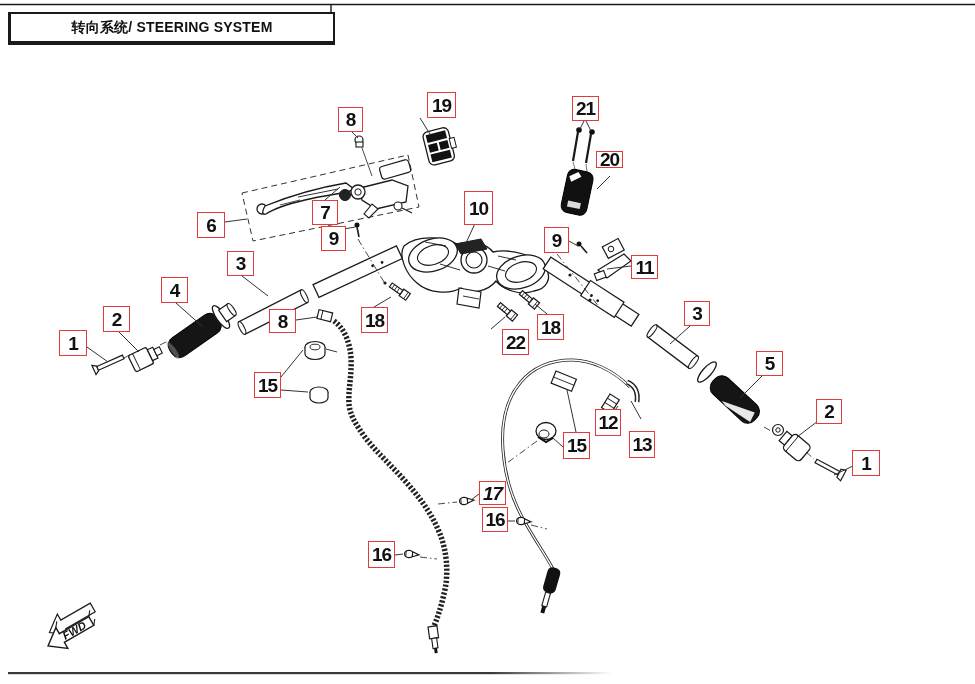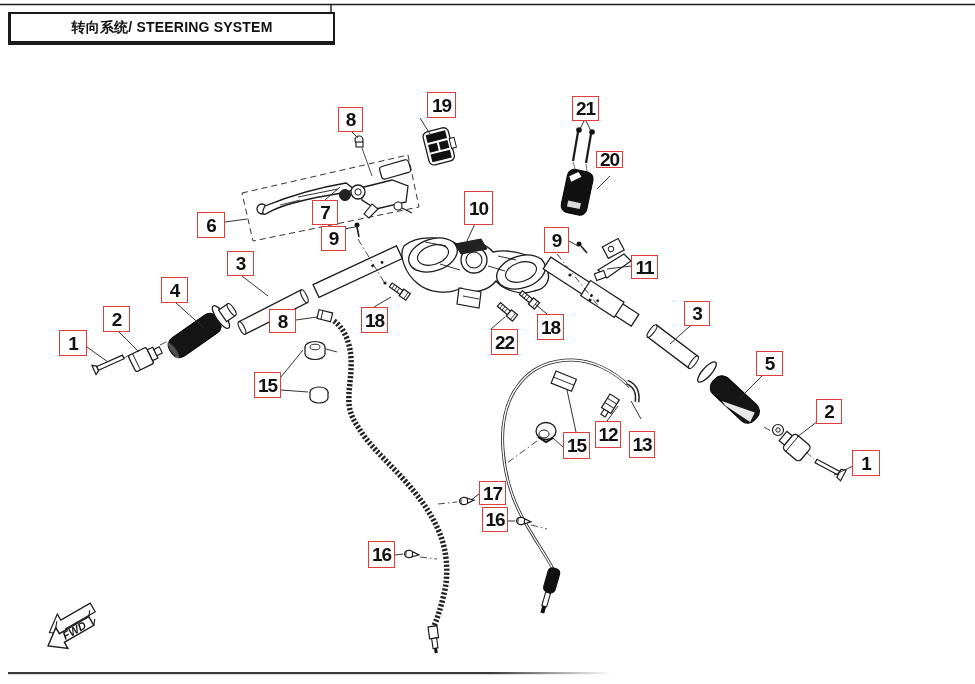--- a/index.html
+++ b/index.html
@@ -343,22 +343,22 @@
       <div class="part-label" style="left: 596px; top: 151px; width: 27px; height: 17px;">20</div>
       <div class="part-label" style="left: 544px; top: 227px; width: 25px; height: 26px;">9</div>
       <div class="part-label" style="left: 631px; top: 255px; width: 27px; height: 24px;">11</div>
       <div class="part-label" style="left: 684px; top: 301px; width: 26px; height: 25px;">3</div>
       <div class="part-label" style="left: 756px; top: 351px; width: 27px; height: 25px;">5</div>
       <div class="part-label" style="left: 816px; top: 399px; width: 26px; height: 25px;">2</div>
       <div class="part-label" style="left: 852px; top: 450px; width: 28px; height: 26px;">1</div>
       <div class="part-label" style="left: 269px; top: 309px; width: 27px; height: 24px;">8</div>
       <div class="part-label" style="left: 254px; top: 372px; width: 27px; height: 26px;">15</div>
       <div class="part-label" style="left: 361px; top: 307px; width: 27px; height: 26px;">18</div>
-      <div class="part-label" style="left: 491px; top: 329px; width: 27px; height: 26px;">22</div>
+      <div class="part-label" style="left: 502px; top: 329px; width: 27px; height: 26px;">22</div>
       <div class="part-label" style="left: 537px; top: 314px; width: 27px; height: 26px;">18</div>
       <div class="part-label" style="left: 563px; top: 432px; width: 27px; height: 27px;">15</div>
-      <div class="part-label" style="left: 595px; top: 421px; width: 26px; height: 27px;">12</div>
+      <div class="part-label" style="left: 595px; top: 409px; width: 26px; height: 27px;">12</div>
       <div class="part-label" style="left: 629px; top: 431px; width: 26px; height: 27px;">13</div>
-      <div class="part-label" style="left: 479px; top: 481px; width: 27px; height: 24px;">17</div>
+      <div class="part-label" style="left: 479px; top: 481px; width: 27px; height: 24px; font-style: italic;">17</div>
       <div class="part-label" style="left: 482px; top: 507px; width: 26px; height: 25px;">16</div>
       <div class="part-label" style="left: 368px; top: 541px; width: 27px; height: 27px;">16</div>
     </div>
 </div>
 
 </body></html>

